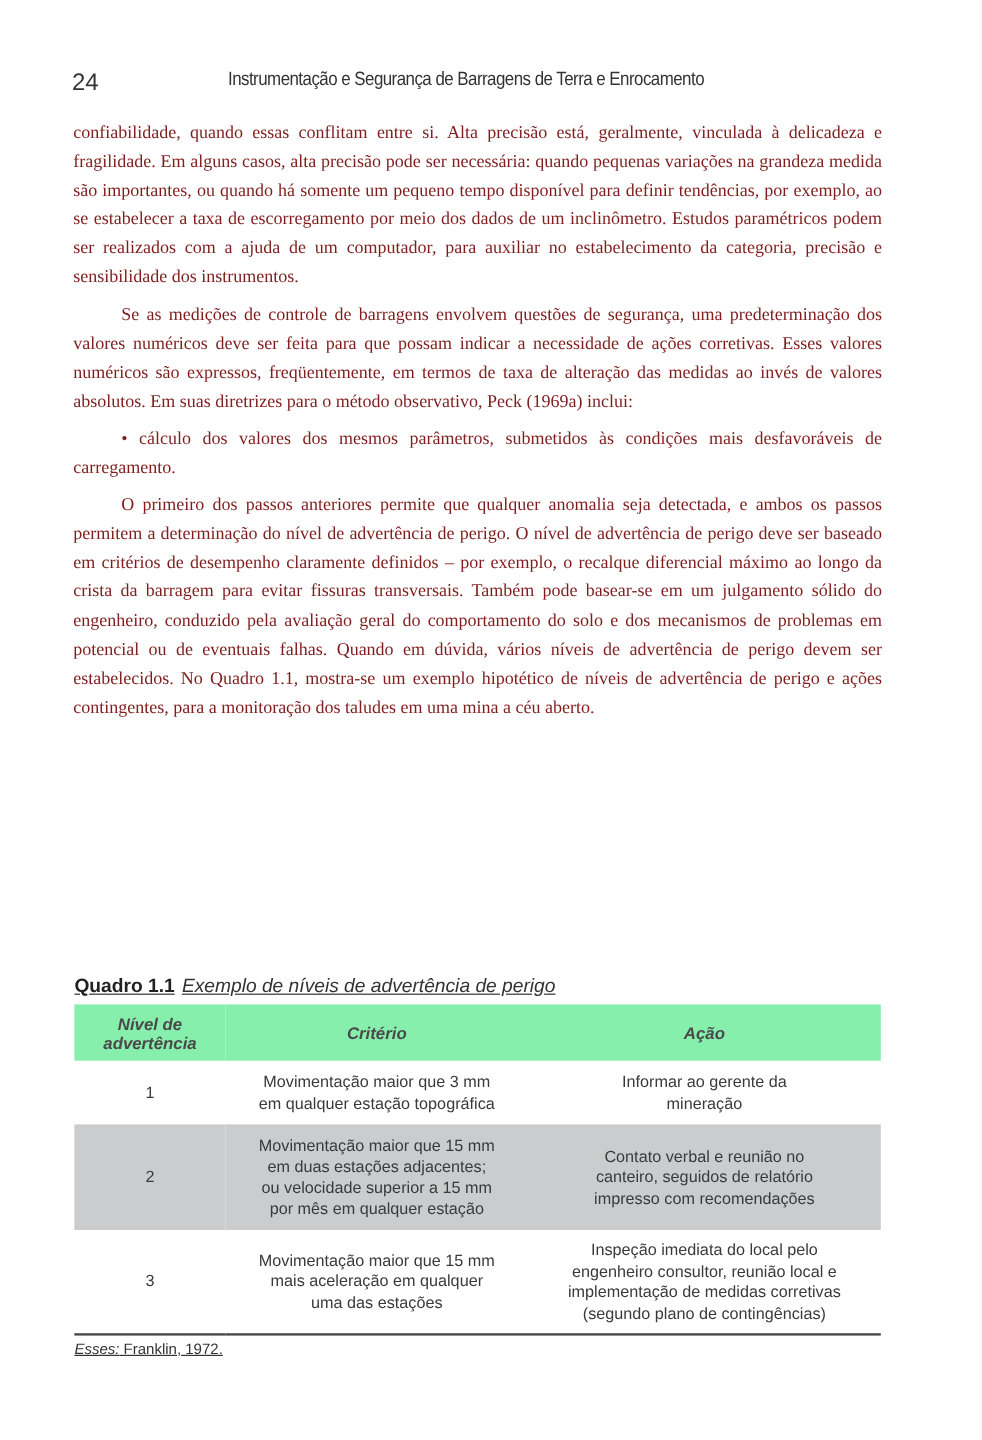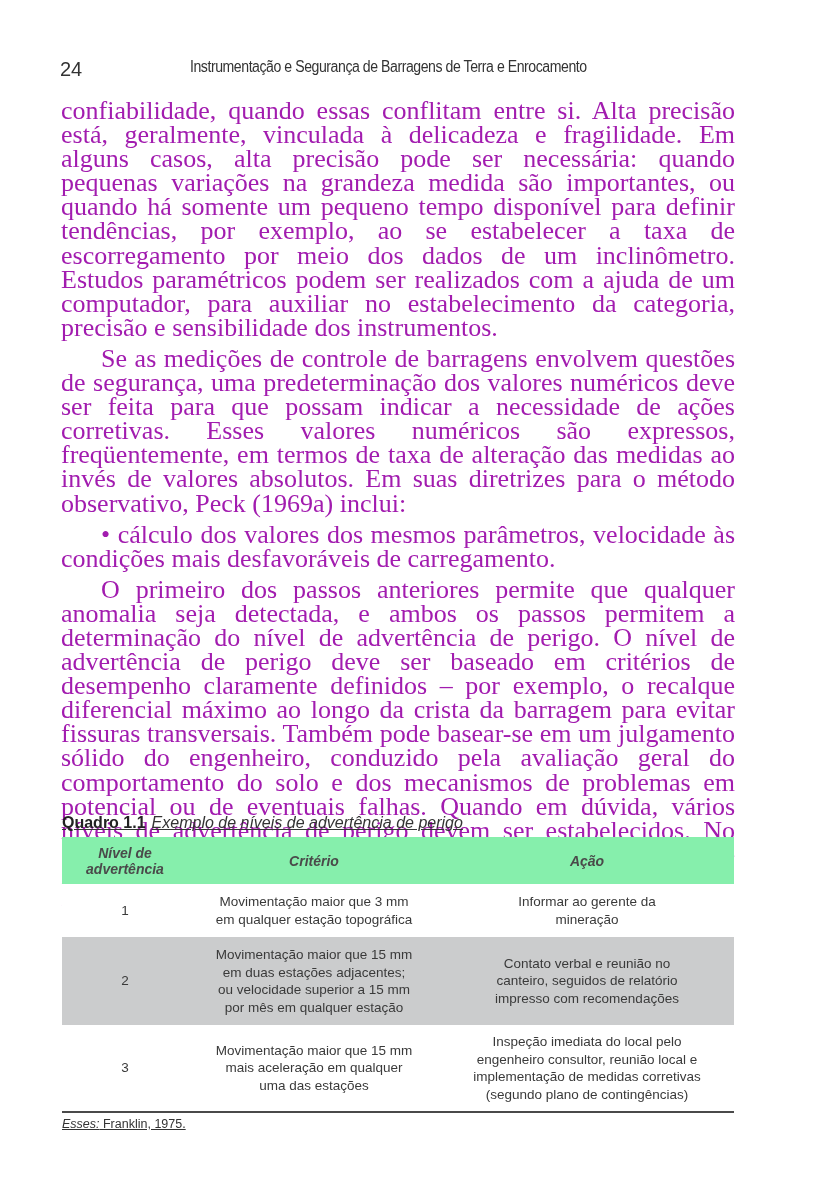--- a/index.html
+++ b/index.html
@@ -39,23 +39,23 @@
       transform-origin: left center;
       white-space: nowrap;
       font-size: 16px;
     }
     .body-text {
       position: absolute;
       top: 99px;
       left: 61px;
       width: 674px;
       font-family: "Liberation Serif", serif;
-      font-size: 26px;
+      font-size: 15px;
       line-height: 24.1px;
-      color: #a21caf;
+      color: #7f1d1d;
     }
     .body-text p {
       margin: 0;
       text-align: justify;
     }
     .body-text p.indent {
       text-indent: 40px;
     }
     .gap-small { margin-top: 7px !important; }
     .gap-med { margin-top: 7px !important; }
@@ -129,21 +129,21 @@
 <body>
 
 <div class="running-head">
   <span class="page-number">24</span>
   <span class="book-title">Instrumentação e Segurança de Barragens de Terra e Enrocamento</span>
 </div>
 
 <div class="body-text">
   <p>confiabilidade, quando essas conflitam entre si. Alta precisão está, geralmente, vinculada à delicadeza e fragilidade. Em alguns casos, alta precisão pode ser necessária: quando pequenas variações na grandeza medida são importantes, ou quando há somente um pequeno tempo disponível para definir tendências, por exemplo, ao se estabelecer a taxa de escorregamento por meio dos dados de um inclinômetro. Estudos paramétricos podem ser realizados com a ajuda de um computador, para auxiliar no estabelecimento da categoria, precisão e sensibilidade dos instrumentos.</p>
   <p class="indent gap-small">Se as medições de controle de barragens envolvem questões de segurança, uma predeterminação dos valores numéricos deve ser feita para que possam indicar a necessidade de ações corretivas. Esses valores numéricos são expressos, freqüentemente, em termos de taxa de alteração das medidas ao invés de valores absolutos. Em suas diretrizes para o método observativo, Peck (1969a) inclui:</p>
-  <p class="indent gap-small">• cálculo dos valores dos mesmos parâmetros, velocidade às condições mais desfavoráveis de carregamento.</p>
+  <p class="indent gap-small">• cálculo dos valores dos mesmos parâmetros, submetidos às condições mais desfavoráveis de carregamento.</p>
   <p class="indent gap-med">O primeiro dos passos anteriores permite que qualquer anomalia seja detectada, e ambos os passos permitem a determinação do nível de advertência de perigo. O nível de advertência de perigo deve ser baseado em critérios de desempenho claramente definidos – por exemplo, o recalque diferencial máximo ao longo da crista da barragem para evitar fissuras transversais. Também pode basear-se em um julgamento sólido do engenheiro, conduzido pela avaliação geral do comportamento do solo e dos mecanismos de problemas em potencial ou de eventuais falhas. Quando em dúvida, vários níveis de advertência de perigo devem ser estabelecidos. No Quadro 1.1, mostra-se um exemplo hipotético de níveis de advertência de perigo e ações contingentes, para a monitoração dos taludes em uma mina a céu aberto.</p>
 </div>
 
 <div class="quadro">
   <div class="quadro-caption">
     <span class="label">Quadro 1.1</span><span class="title">Exemplo de níveis de advertência de perigo</span>
   </div>
   <table class="q">
     <thead>
       <tr>
@@ -177,15 +177,15 @@
 mais aceleração em qualquer
 uma das estações</span></td>
         <td><span class="cell-text">Inspeção imediata do local pelo
 engenheiro consultor, reunião local e
 implementação de medidas corretivas
 (segundo plano de contingências)</span></td>
       </tr>
     </tbody>
   </table>
   <div class="fonte">
-    <span class="fonte-label">Esses:</span><span> Franklin, 1975.</span>
+    <span class="fonte-label">Esses:</span><span> Franklin, 1972.</span>
   </div>
 </div>
 
 </body></html>

